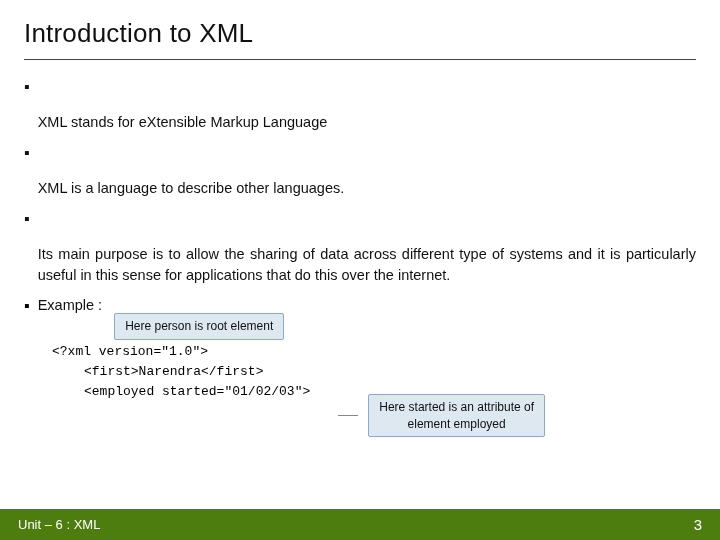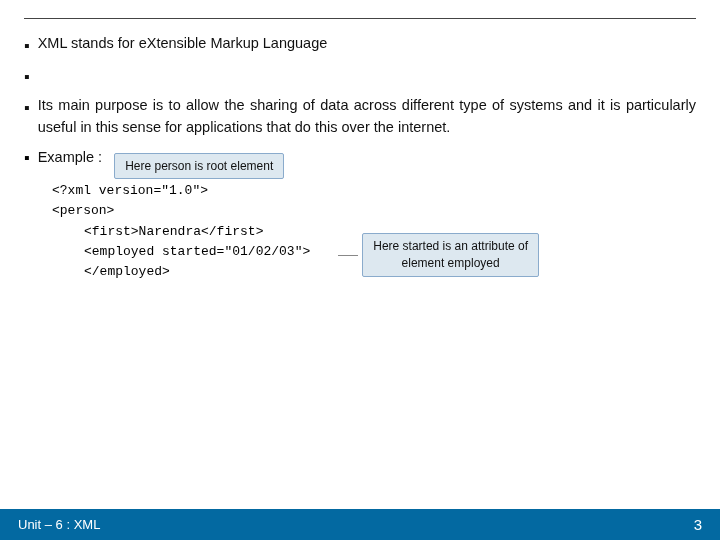--- a/index.html
+++ b/index.html
@@ -55,25 +55,26 @@
       flex-shrink: 0;
     }
 
     .bullet-list li.tall {
       align-items: flex-start;
     }
 
     .bullet-list li .text-block {
       flex: 1;
       text-align: justify;
+      margin-top: 38px;
     }
 
     
     .footer-bar {
-      background: #0369a1;
+      background: #4d7c0f;
       color: #fff;
       display: flex;
       align-items: center;
       justify-content: space-between;
       padding: 7px 18px;
       font-size: 13px;
     }
 
     .footer-center {
       font-size: 15px;
@@ -128,63 +129,63 @@
     .example-word {
       font-size: 14.5px;
       color: #111;
       margin-right: 12px;
       white-space: nowrap;
     }
 
     .callout1-wrap {
       display: flex;
       align-items: center;
-      margin-top: 4px;
+      margin-top: 16px;
     }
   </style>
 </head>
 <body>
 
 <div class="main-content">
+  <h1 class="page-title">Introduction to XML</h1>
   <hr class="divider">
 
   <ul class="bullet-list">
     <li>
       <span class="bullet-mark">▪</span>
       <span class="text-block">XML stands for eXtensible Markup Language</span>
     </li>
     <li>
       <span class="bullet-mark">▪</span>
+      <span class="text-block">XML is a language to describe other languages.</span>
     </li>
     <li class="tall">
       <span class="bullet-mark">▪</span>
       <span class="text-block">Its main purpose is to allow the sharing of data across different type of systems and it is particularly useful in this sense for applications that do this over the internet.</span>
     </li>
   </ul>
 
   <div class="example-row">
     <span class="bullet-mark">▪</span>
     <span class="example-word">Example :</span>
 
     <div class="callout1-wrap">
       <div class="callout-box-style">Here person is root element</div>
     </div>
   </div>
 
   <div class="callout-wrapper">
     <div class="code-lines">
       <div>&lt;?xml version="1.0"&gt;</div>
-      <div>&lt;person&gt;</div>
       <div style="padding-left:32px">&lt;first&gt;Narendra&lt;/first&gt;</div>
       <div style="padding-left:32px">&lt;employed started="01/02/03"&gt;</div>
-      <div style="padding-left:32px">&lt;/employed&gt;</div>
     </div>
 
     <div class="callouts-col" style="padding-left:28px; padding-top:52px;">
-      <div style="display:flex; align-items:center; gap:4px;">
+      <div style="display:flex; align-items:center; gap:10px;">
         <div style="width:20px; height:1px; background:#888;"></div>
         <div class="callout-box-style" style="text-align:center;">
           <span>Here started is an attribute of</span><br>
           <span>element employed</span>
         </div>
       </div>
     </div>
   </div>
 
 </div>

